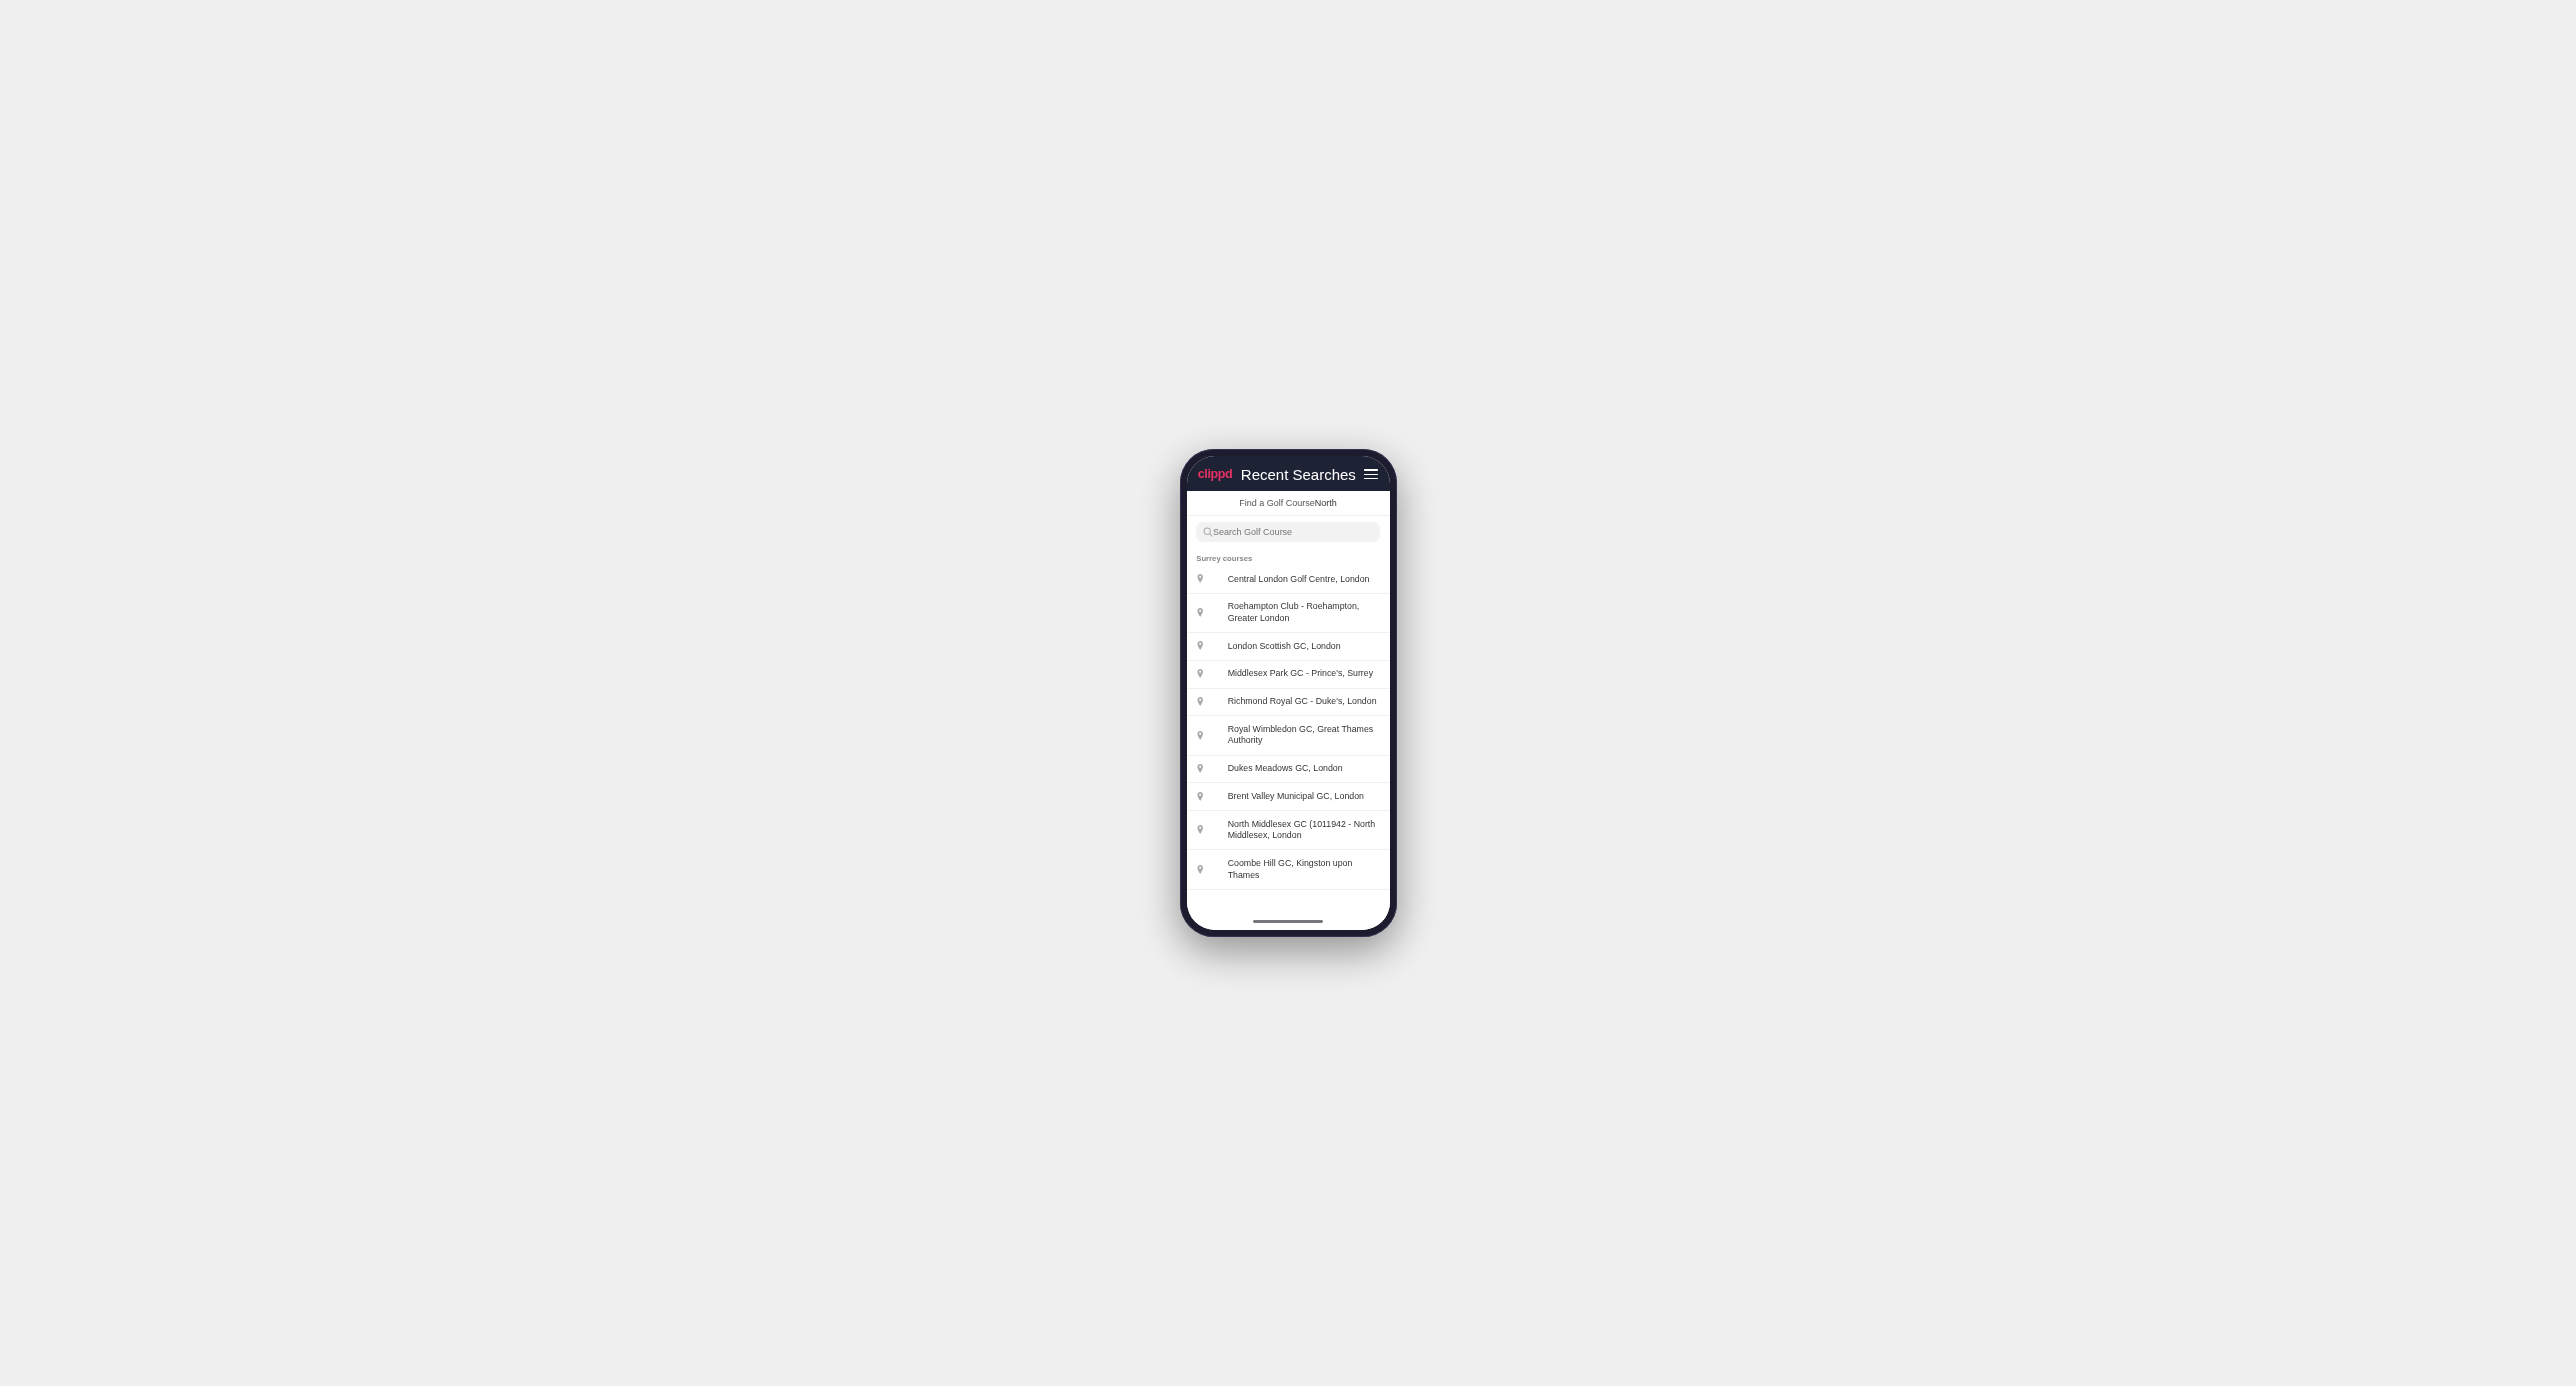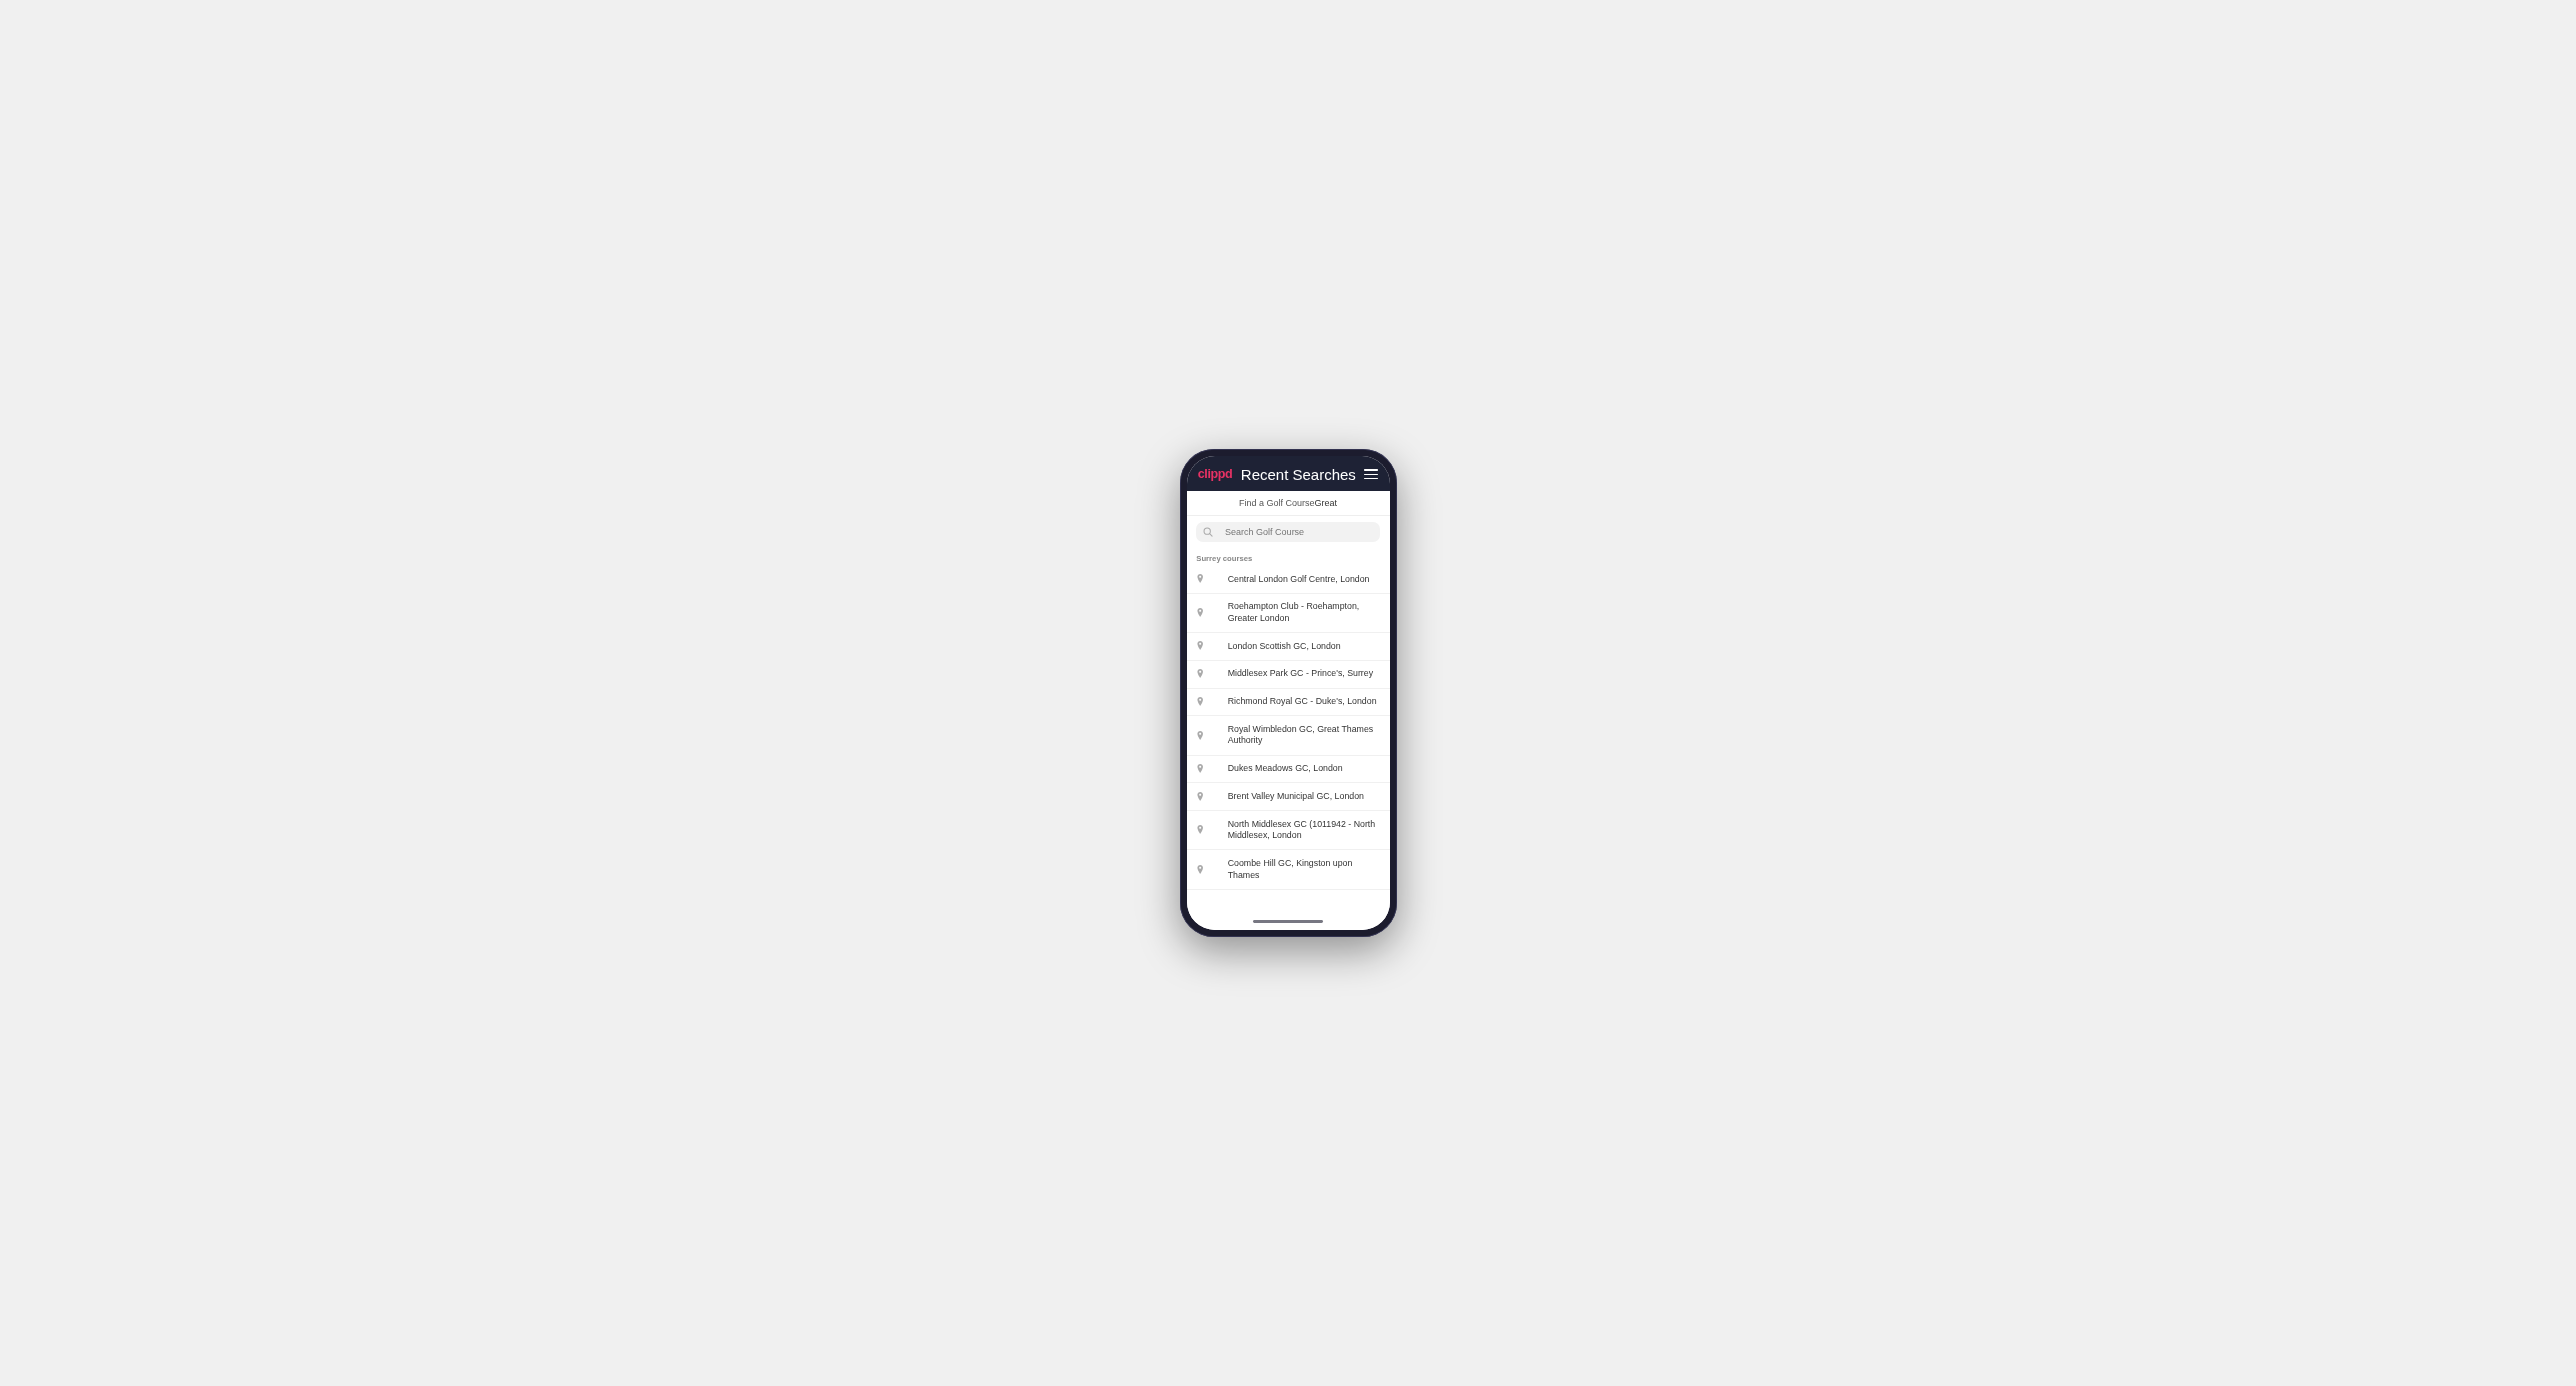--- a/index.html
+++ b/index.html
@@ -102,21 +102,21 @@
       padding: 5.6px 9.8px 7px;
       flex-shrink: 0;
     }
 
     .search-input-wrapper {
       display: flex;
       align-items: center;
       background: #f2f2f2;
       border-radius: 7px;
       padding: 4.9px 7px;
-      gap: 12px;
+      gap: 0;
     }
 
     .search-icon-svg {
       color: #aaa;
       flex-shrink: 0;
     }
 
     .search-input {
       border: none;
       background: transparent;
@@ -191,21 +191,21 @@
       <span class="header-title">Recent Searches</span>
       <div class="header-menu-icon">
         <span></span>
         <span></span>
         <span></span>
       </div>
     </div>
 
     <div class="find-bar">
       <span class="find-label">Find a Golf Course</span>
-      <button class="cancel-btn">Great</button>
+      <button class="cancel-btn">North</button>
     </div>
 
     <div class="search-bar">
       <div class="search-input-wrapper">
         <svg class="search-icon-svg" width="9.8" height="9.8" viewBox="0 0 14 14" fill="none">
           <circle cx="6" cy="6" r="4.5" stroke="#aaa" stroke-width="1.5"></circle>
           <line x1="9.5" y1="9.5" x2="13" y2="13" stroke="#aaa" stroke-width="1.5" stroke-linecap="round"></line>
         </svg>
         <input class="search-input" type="text" placeholder="Search Golf Course" style="">
       </div>

